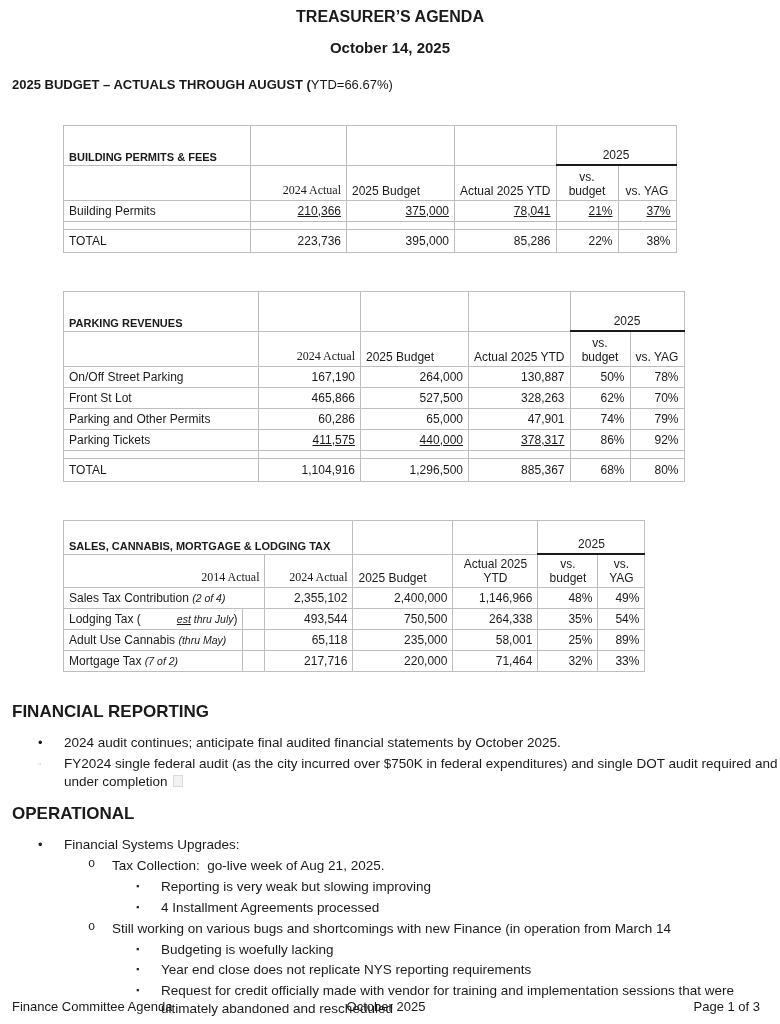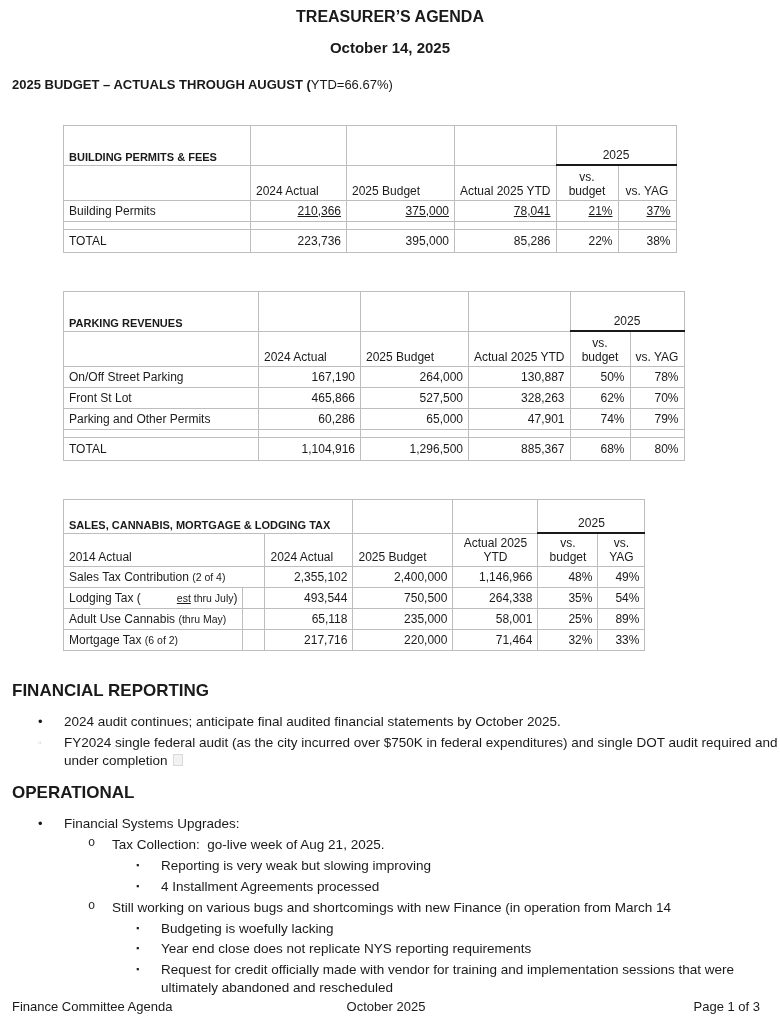--- a/index.html
+++ b/index.html
@@ -9,38 +9,38 @@
   .date{margin-top:13px;text-align:center;font-size:15px;font-weight:bold;}
   .subtitle{margin:21px 0 0 12px;font-size:13px;}
   .subtitle .bold{font-weight:bold;}
 
   table.fin{border-collapse:collapse;table-layout:fixed;font-size:12px;color:#1a1a1a;}
   table.fin td{border:1px solid #bdbdbd;padding:0 5px;height:20px;overflow:hidden;vertical-align:middle;}
   tr.r1 td,tr.r2 td{vertical-align:bottom;padding-bottom:2px;}
   td.tname{font-weight:bold;font-size:11px;white-space:nowrap;}
   td.yr{text-align:center;border-bottom:2px solid #1a1a1a !important;font-size:12px;}
   td.h{font-size:12px;}
-  .ra{text-align:left;}
+  .ra{text-align:right;font-family:Liberation Serif, serif;}
   .c{text-align:center;}
   .nw{white-space:nowrap;}
   td.n{text-align:right;}
   td.lbl{white-space:nowrap;}
   td.dbl{border-bottom:4px double #000;}
   .uv{text-decoration:underline;}
   tr.sep td{height:7px;padding:0;}
   tr.tot td{height:22px;}
   tr.r1 td{height:36px;}
   tr.r2 td{height:32px;}
   .t1{margin:33px 0 12px 63px;}
   .t2{margin:38px 0 0 63px;}
   .t3{margin:38px 0 0 63px;font-size:11.5px;}
   .t3 td{height:17px;}
   .t3 tr.r1 td{height:30px;}
   .t3 tr.r2 td{height:30px;}
-  .it-sm{font-size:10.5px;}
+  .it-sm{font-style:italic;font-size:10.5px;}
   .u{text-decoration:underline;padding-left:36px;}
 
   .sec-heading{margin:30px 0 0 12px;font-size:17px;font-weight:bold;}
   .sec-heading.op{margin-top:14px;}
   .li{display:flex;font-size:13.5px;line-height:1.32;margin-top:3px;}
   .li .mk{flex:none;}
   .l1{margin-left:38px;}
   .l1 .mk{width:26px;font-size:13px;}
   .l1g .mk{color:#c9c9c9;font-size:10px;padding-top:2px;}
   .l2{margin-left:88px;}
@@ -160,20 +160,28 @@
       <td class="n">70%</td>
     </tr>
     <tr>
       <td class="lbl">Parking and Other Permits</td>
       <td class="n">60,286</td>
       <td class="n">65,000</td>
       <td class="n">47,901</td>
       <td class="n">74%</td>
       <td class="n">79%</td>
     </tr>
+    <tr>
+      <td class="lbl">Parking Tickets</td>
+      <td class="n dbl"><span class="uv">411,575</span></td>
+      <td class="n dbl"><span class="uv">440,000</span></td>
+      <td class="n dbl"><span class="uv">378,317</span></td>
+      <td class="n">86%</td>
+      <td class="n">92%</td>
+    </tr>
     <tr class="sep">
       <td></td>
           <td></td>
           <td></td>
           <td></td>
           <td></td>
           <td></td>
     </tr>
     <tr class="tot">
       <td class="lbl">TOTAL</td>
@@ -231,21 +239,21 @@
     <tr>
       <td class="lbl"><span>Adult Use Cannabis </span><span class="it-sm">(thru May)</span></td>
       <td></td>
       <td class="n">65,118</td>
       <td class="n">235,000</td>
       <td class="n">58,001</td>
       <td class="n">25%</td>
       <td class="n">89%</td>
     </tr>
     <tr>
-      <td class="lbl"><span>Mortgage Tax </span><span class="it-sm">(6 of 2)</span></td>
+      <td class="lbl"><span>Mortgage Tax </span><span class="it-sm">(7 of 2)</span></td>
       <td></td>
       <td class="n">217,716</td>
       <td class="n">220,000</td>
       <td class="n">71,464</td>
       <td class="n">32%</td>
       <td class="n">33%</td>
     </tr>
   </tbody>
     </table>
 

